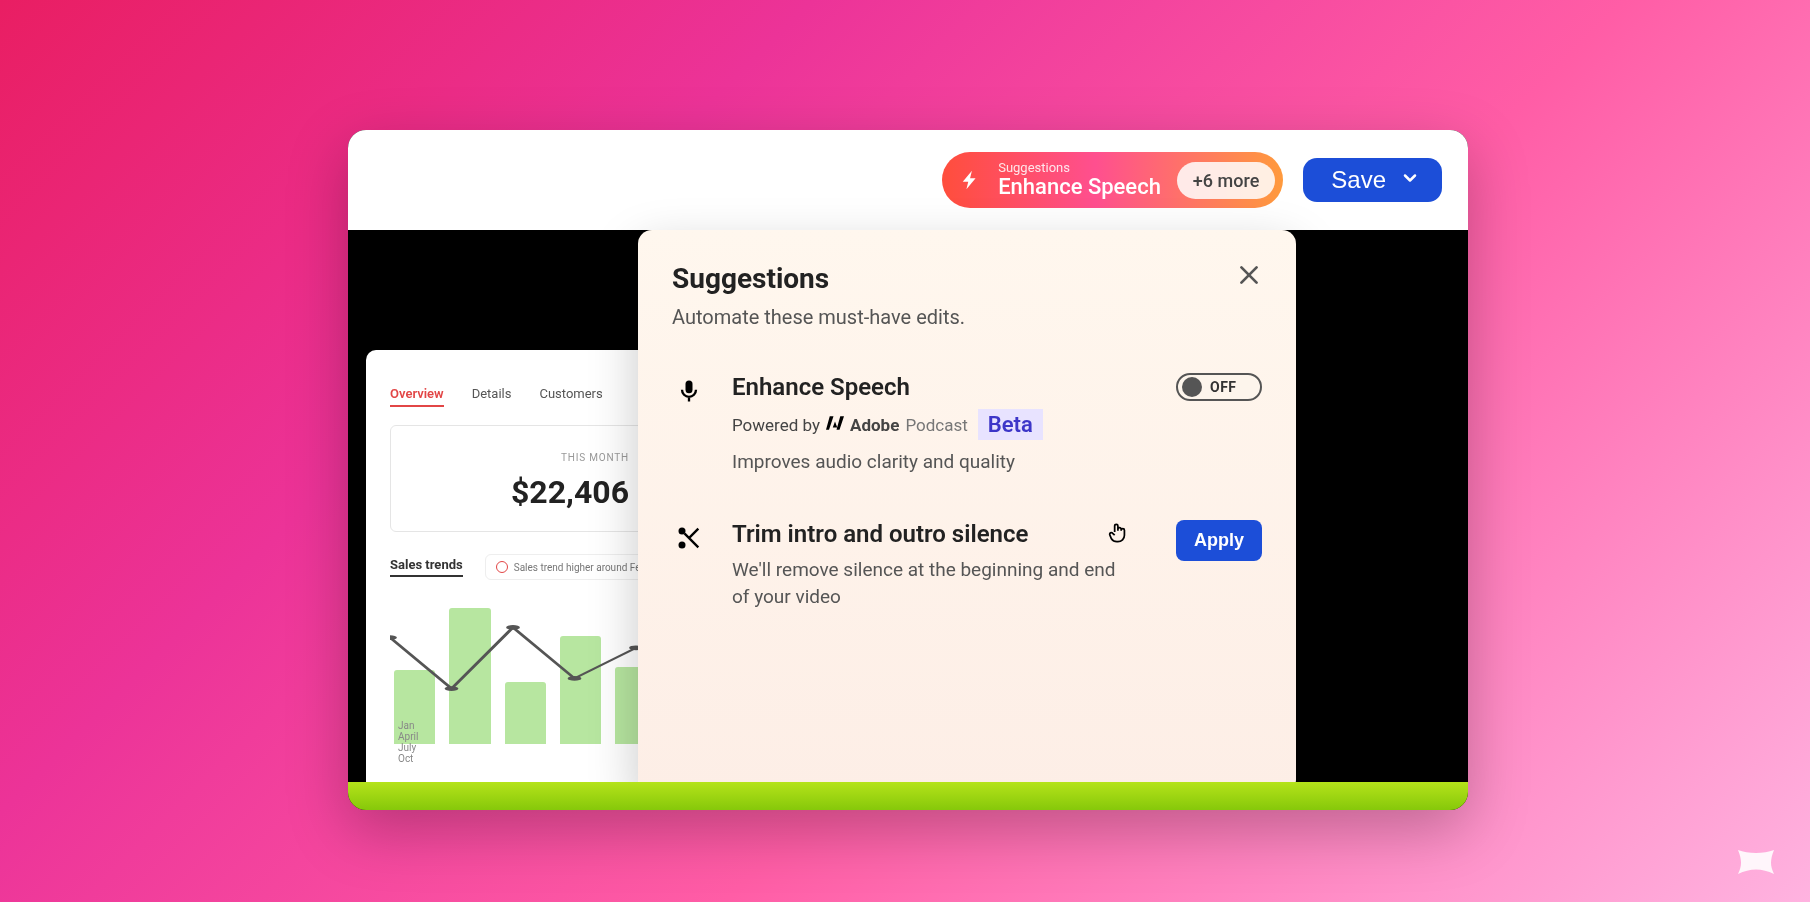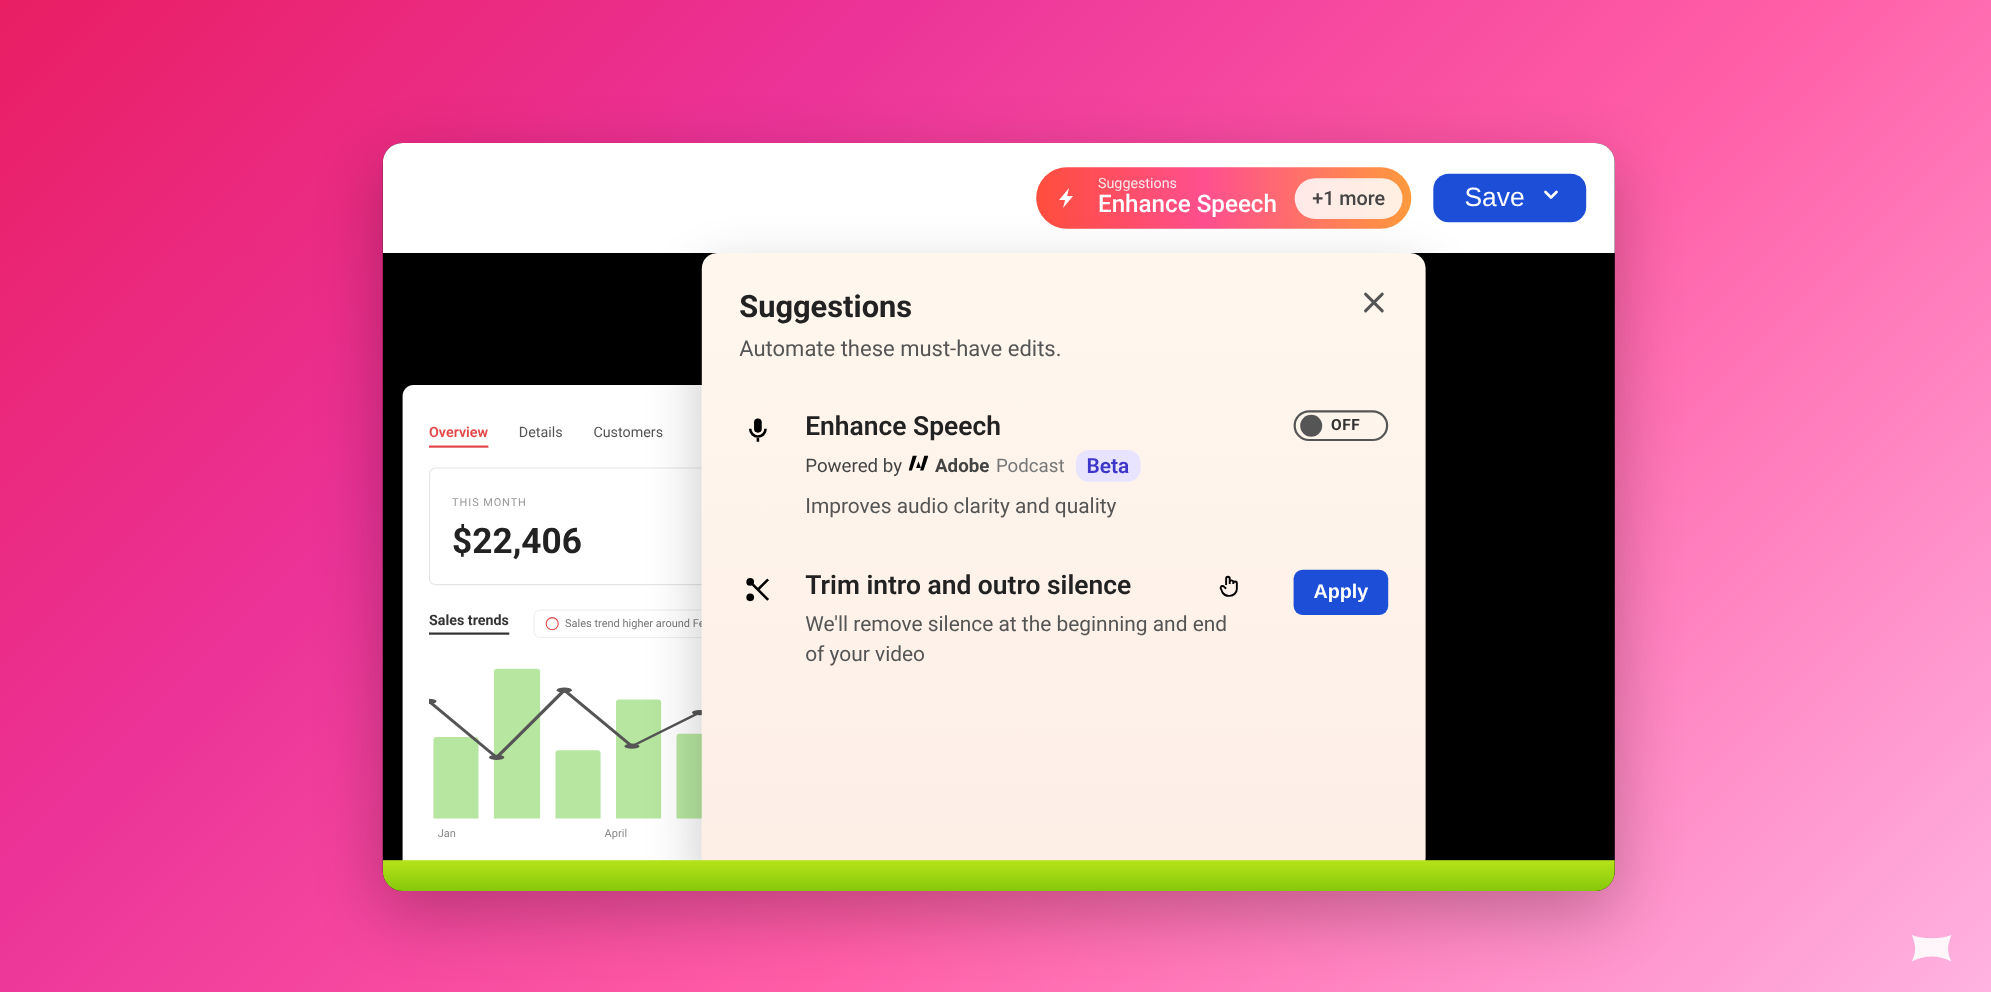--- a/index.html
+++ b/index.html
@@ -108,40 +108,40 @@
   }
   .dash-tabs { display: flex; gap: 28px; margin-bottom: 18px; }
   .dash-tabs span { cursor: pointer; margin-top: 12px; }
   .dash-tabs span.active { color: #e24646; border-bottom: 2px solid #e24646; padding-bottom: 4px; font-weight: 600; }
 
   .dash-metric-box {
     border: 1px solid #e5e5e5;
     border-radius: 6px;
     padding: 26px 20px 20px;
     margin-bottom: 22px;
-    text-align: left;
+    text-align: right;
     width: 260px;
   }
   .dash-metric-box .lbl { font-size: 10px; letter-spacing: .8px; color: #999; margin-bottom: 10px; }
   .dash-metric-box .val { font-size: 32px; font-weight: 700; color: #222; }
   .dash-metric-box .sal { position: absolute; font-size: 12px; font-weight: 600; color:#333; left: 280px; top: 64px; } 
 
   .dash-sales-header { display: flex; align-items: center; gap: 22px; margin-bottom: 10px;}
   .dash-sales-header .title { font-weight: 700; color:#333; border-bottom: 2px solid #333; padding-bottom: 3px; }
   .dash-sales-header .note {
     border: 1px solid #eee; border-radius: 6px; padding: 6px 10px;
     font-size: 10px; color:#777; display:flex; align-items:center; gap:6px;
   }
   .dash-sales-header .note .dot { width:12px;height:12px;border-radius:50%;border:1px solid #e24646; display:inline-block;}
 
   .mini-chart { position: relative; height: 170px; width: 100%; }
   .mini-chart .bars { position:absolute; inset:0; display:flex; align-items:flex-end; gap:14px; padding: 0 4px 16px; }
   .mini-chart .bars .bar { flex:1; background:#b7e6a0; border-radius:3px 3px 0 0; }
   .mini-chart svg.line { position:absolute; inset:0; width:100%; height:100%; pointer-events:none; }
-  .mini-chart .xaxis { position:absolute; left:0; right:0; bottom:-4px; display:flex; justify-content:space-between; font-size:10px; color:#888; padding: 0 8px;}
+  .mini-chart .xaxis { position:absolute; left:0; right:0; bottom:-4px; display:flex; justify-content:space-between; font-size:10px; color:#888; padding: 0 8px; flex-direction: column;}
 
   
   .popup {
     position: absolute;
     left: 290px;
     top: 100px;
     width: 658px;
     height: 564px;
     background: linear-gradient(180deg, #fff7ee 0%, #fdeee6 100%);
     border-radius: 14px;
@@ -165,21 +165,21 @@
   .sugg-item .action-col { flex: 0 0 110px; display:flex; justify-content:flex-end; align-items:flex-start; }
 
   .sugg-item h3 { font-size: 24px; font-weight: 600; margin-bottom: 8px; }
   .sugg-item .powered {
     font-size: 17px; color:#444; display:flex; align-items:center; gap:6px; flex-wrap:wrap; margin-bottom:8px;
   }
   .sugg-item .powered .adobe { font-weight:700; }
   .sugg-item .powered .podcast { color:#777; }
   .sugg-item .beta {
     background:#e8e3ff; color:#3d36c8; font-weight:600;
-    padding:3px 10px; border-radius:12px; font-size:19px; margin-left:4px;
+    padding:3px 10px; border-radius:0; font-size:22px; margin-left:4px;
   }
   .sugg-item .desc { font-size: 19px; color:#555; line-height:1.45; }
   .sugg-item ul { margin-top: 18px; padding-left: 24px; }
   .sugg-item ul li { font-size: 19px; color:#444; }
   .sugg-item ul li b { font-weight:700; }
 
   
   .toggle {
     width: 86px; height: 28px;
     border: 2px solid #555;
@@ -227,21 +227,21 @@
     <div class="sugg-pill">
       <span class="bolt">
         <svg viewBox="0 0 24 24" fill="#fff">
             <path d="M13 2 3 14h6l-2 8L17 10h-6l2-8z"></path>
           </svg>
       </span>
       <span class="labels">
         <span class="small">Suggestions</span>
         <span class="big">Enhance Speech</span>
       </span>
-      <span class="more">+1 more</span>
+      <span class="more">+6 more</span>
     </div>
 
     <button class="save-btn">
       <span>Save</span>
       <span>
         <svg viewBox="0 0 24 24" fill="none" stroke="#fff" stroke-width="3" stroke-linecap="round" stroke-linejoin="round">
             <polyline points="6 9 12 15 18 9"></polyline>
           </svg>
       </span>
     </button>

